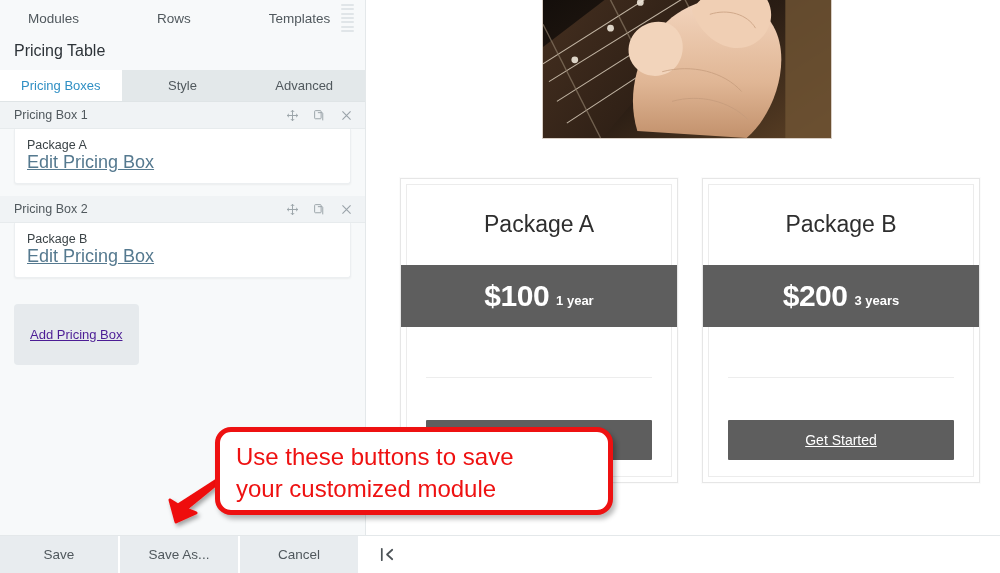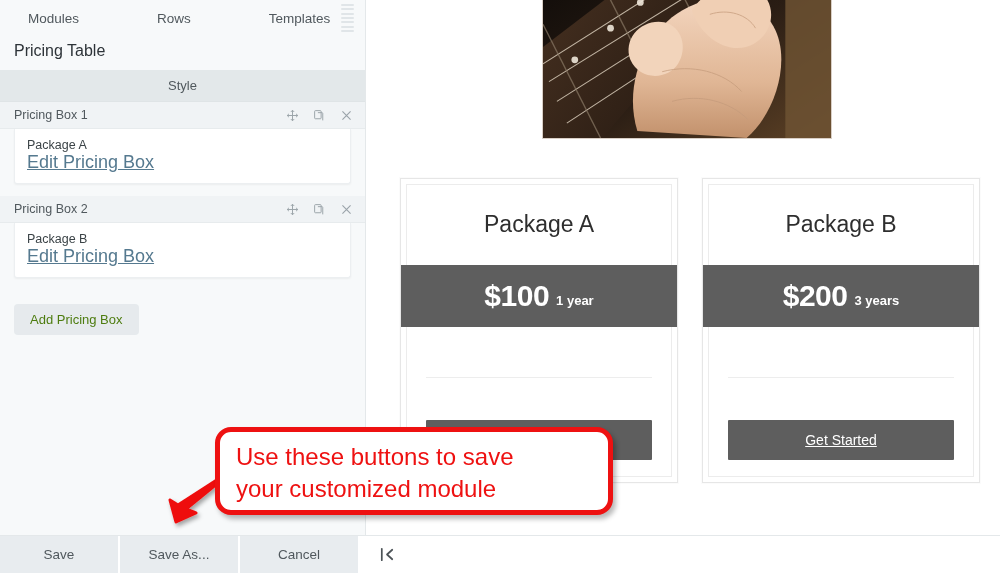--- a/index.html
+++ b/index.html
@@ -139,28 +139,29 @@
     color: #55798f;
     text-decoration: underline;
     cursor: pointer;
     line-height: 17px;
     display: inline-block;
   }
 
   .add-btn {
     margin: 14px 0 0 14px;
     display: inline-block;
-    padding: 8px 16px;
+    padding: 23px 16px;
     background: #e6eaed;
     border: none;
     border-radius: 4px;
     font-size: 13px;
-    color: #4d7c0f;
+    color: #4c1d95;
     font-family: "Liberation Sans", sans-serif;
     cursor: pointer;
+    text-decoration: underline;
   }
 
   
   .toolbar {
     position: absolute;
     left: 0; bottom: 0;
     width: 1000px; height: 38px;
     background: #ffffff;
     border-top: 1px solid #e4e8ea;
     display: flex;
@@ -325,21 +326,23 @@
           <span></span>
           <span></span>
           <span></span>
           <span></span>
       </div>
     </div>
 
     <div class="panel-title">Pricing Table</div>
 
     <div class="tabs">
+      <div class="tab active">Pricing Boxes</div>
       <div class="tab">Style</div>
+      <div class="tab">Advanced</div>
     </div>
 
     <div class="panel-body">
 
       
       <div class="box-head">
         <div class="bh-title">Pricing Box 1</div>
         <div class="bh-icons">
           <span class="ico">
             <svg viewBox="0 0 16 16" width="13" height="13" fill="none" stroke="currentColor" stroke-width="1.2">

